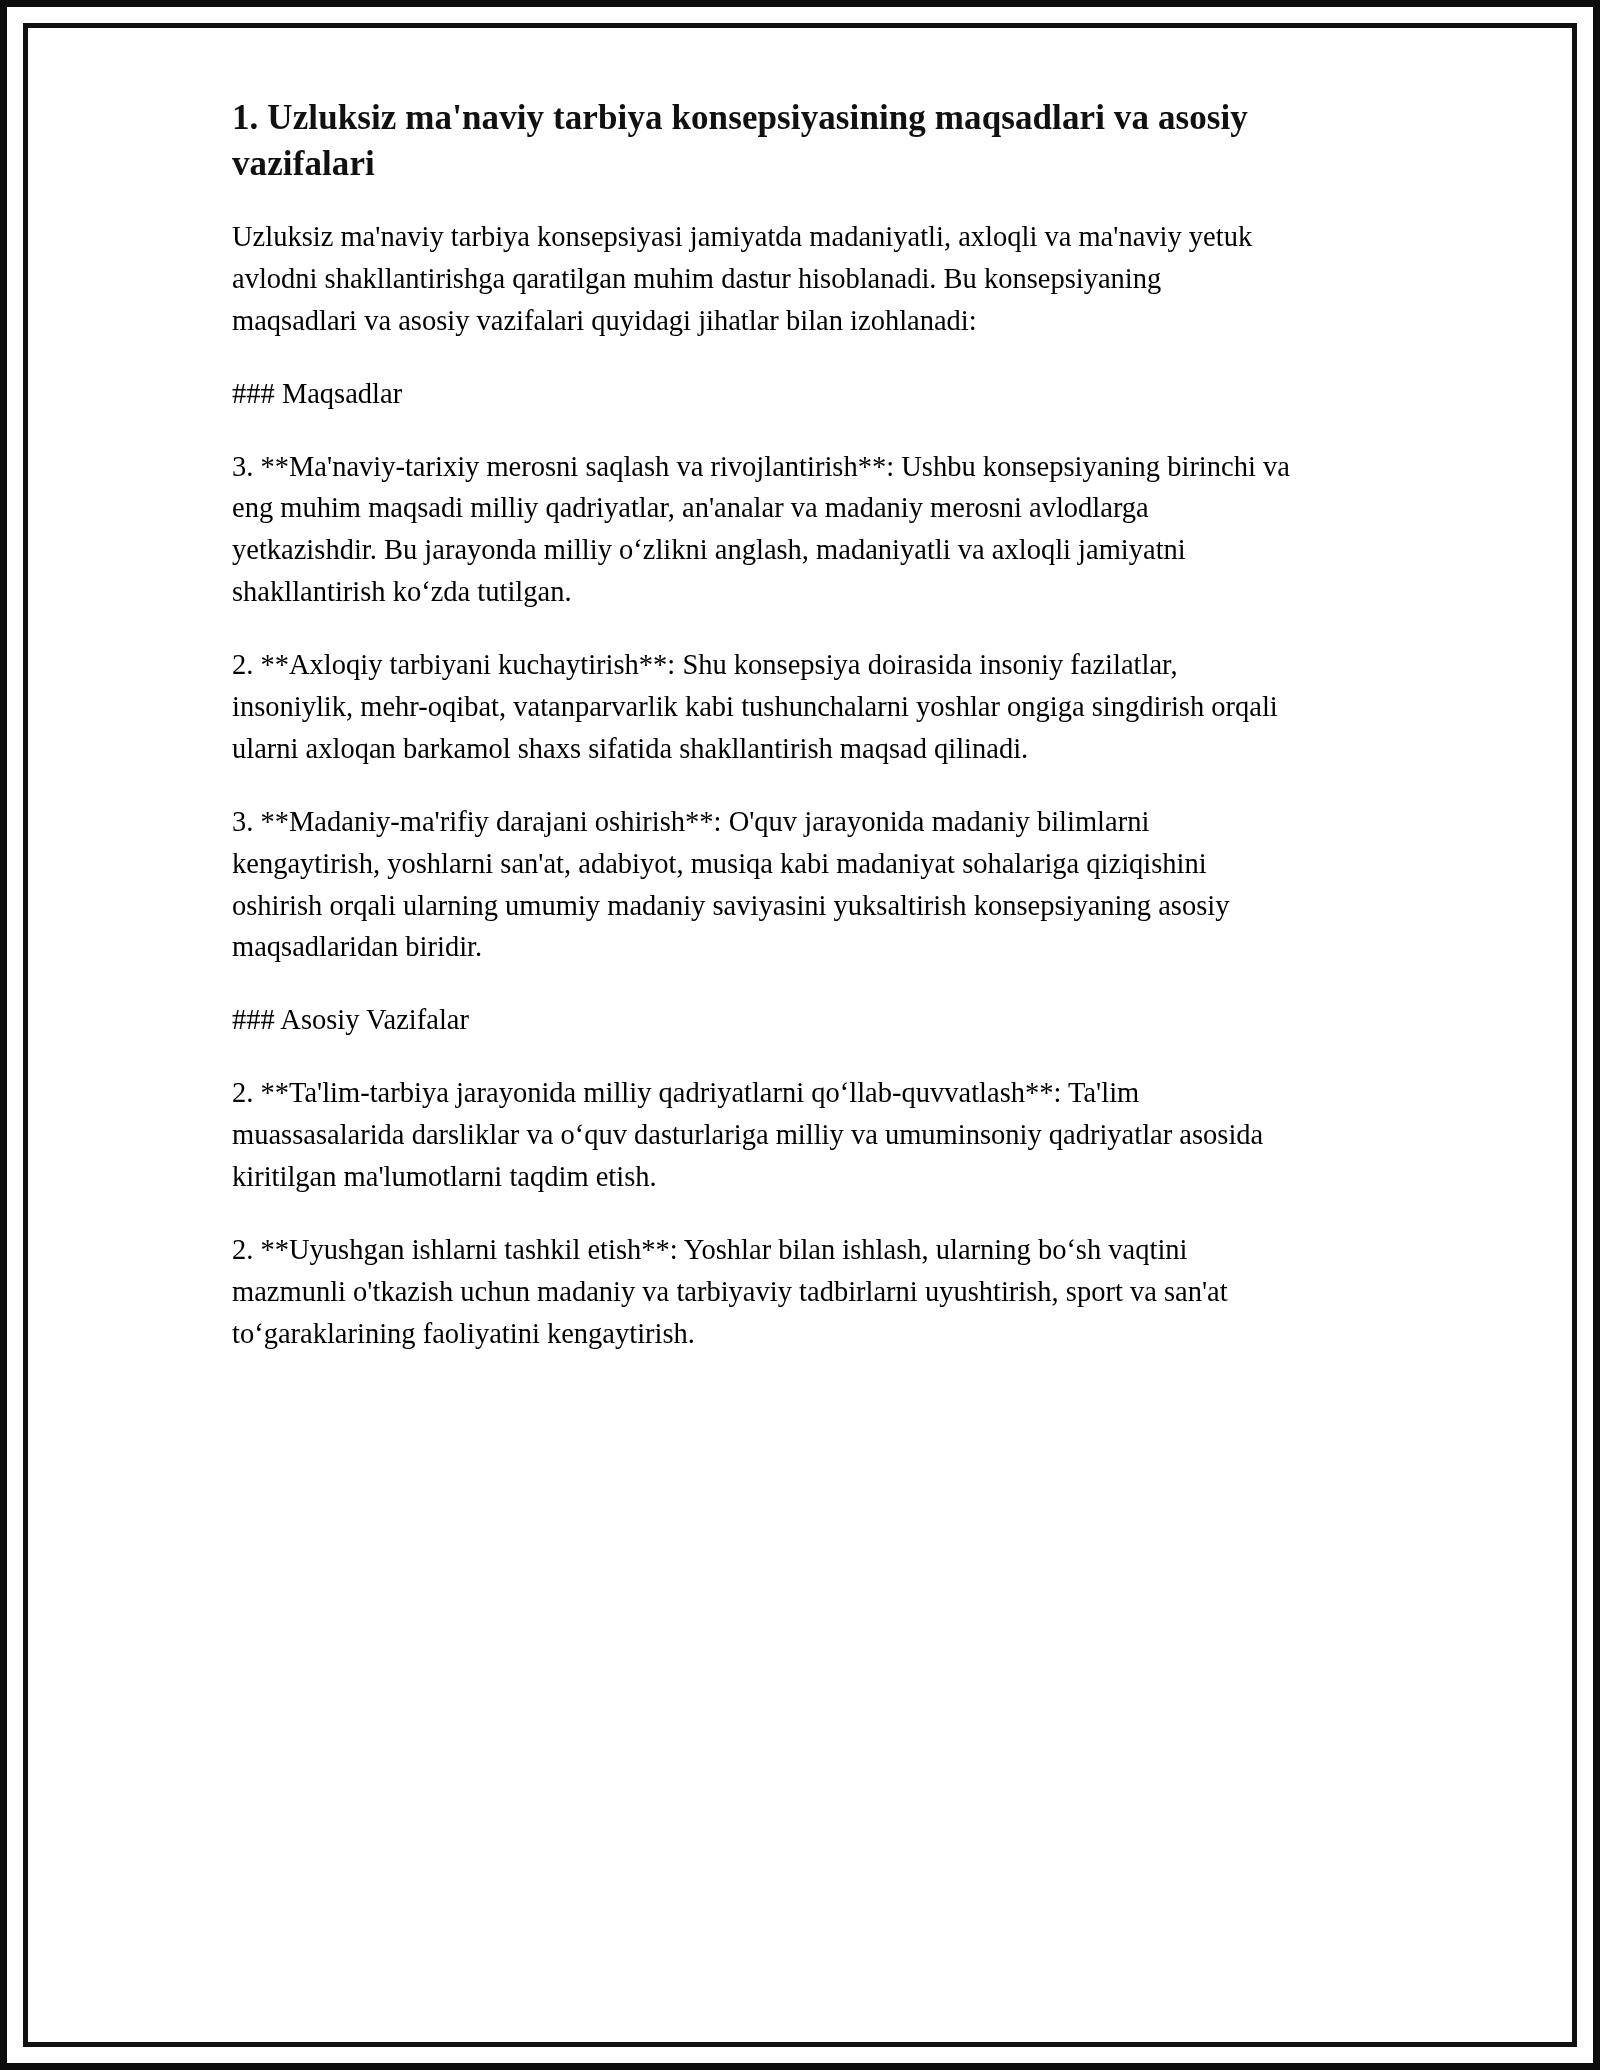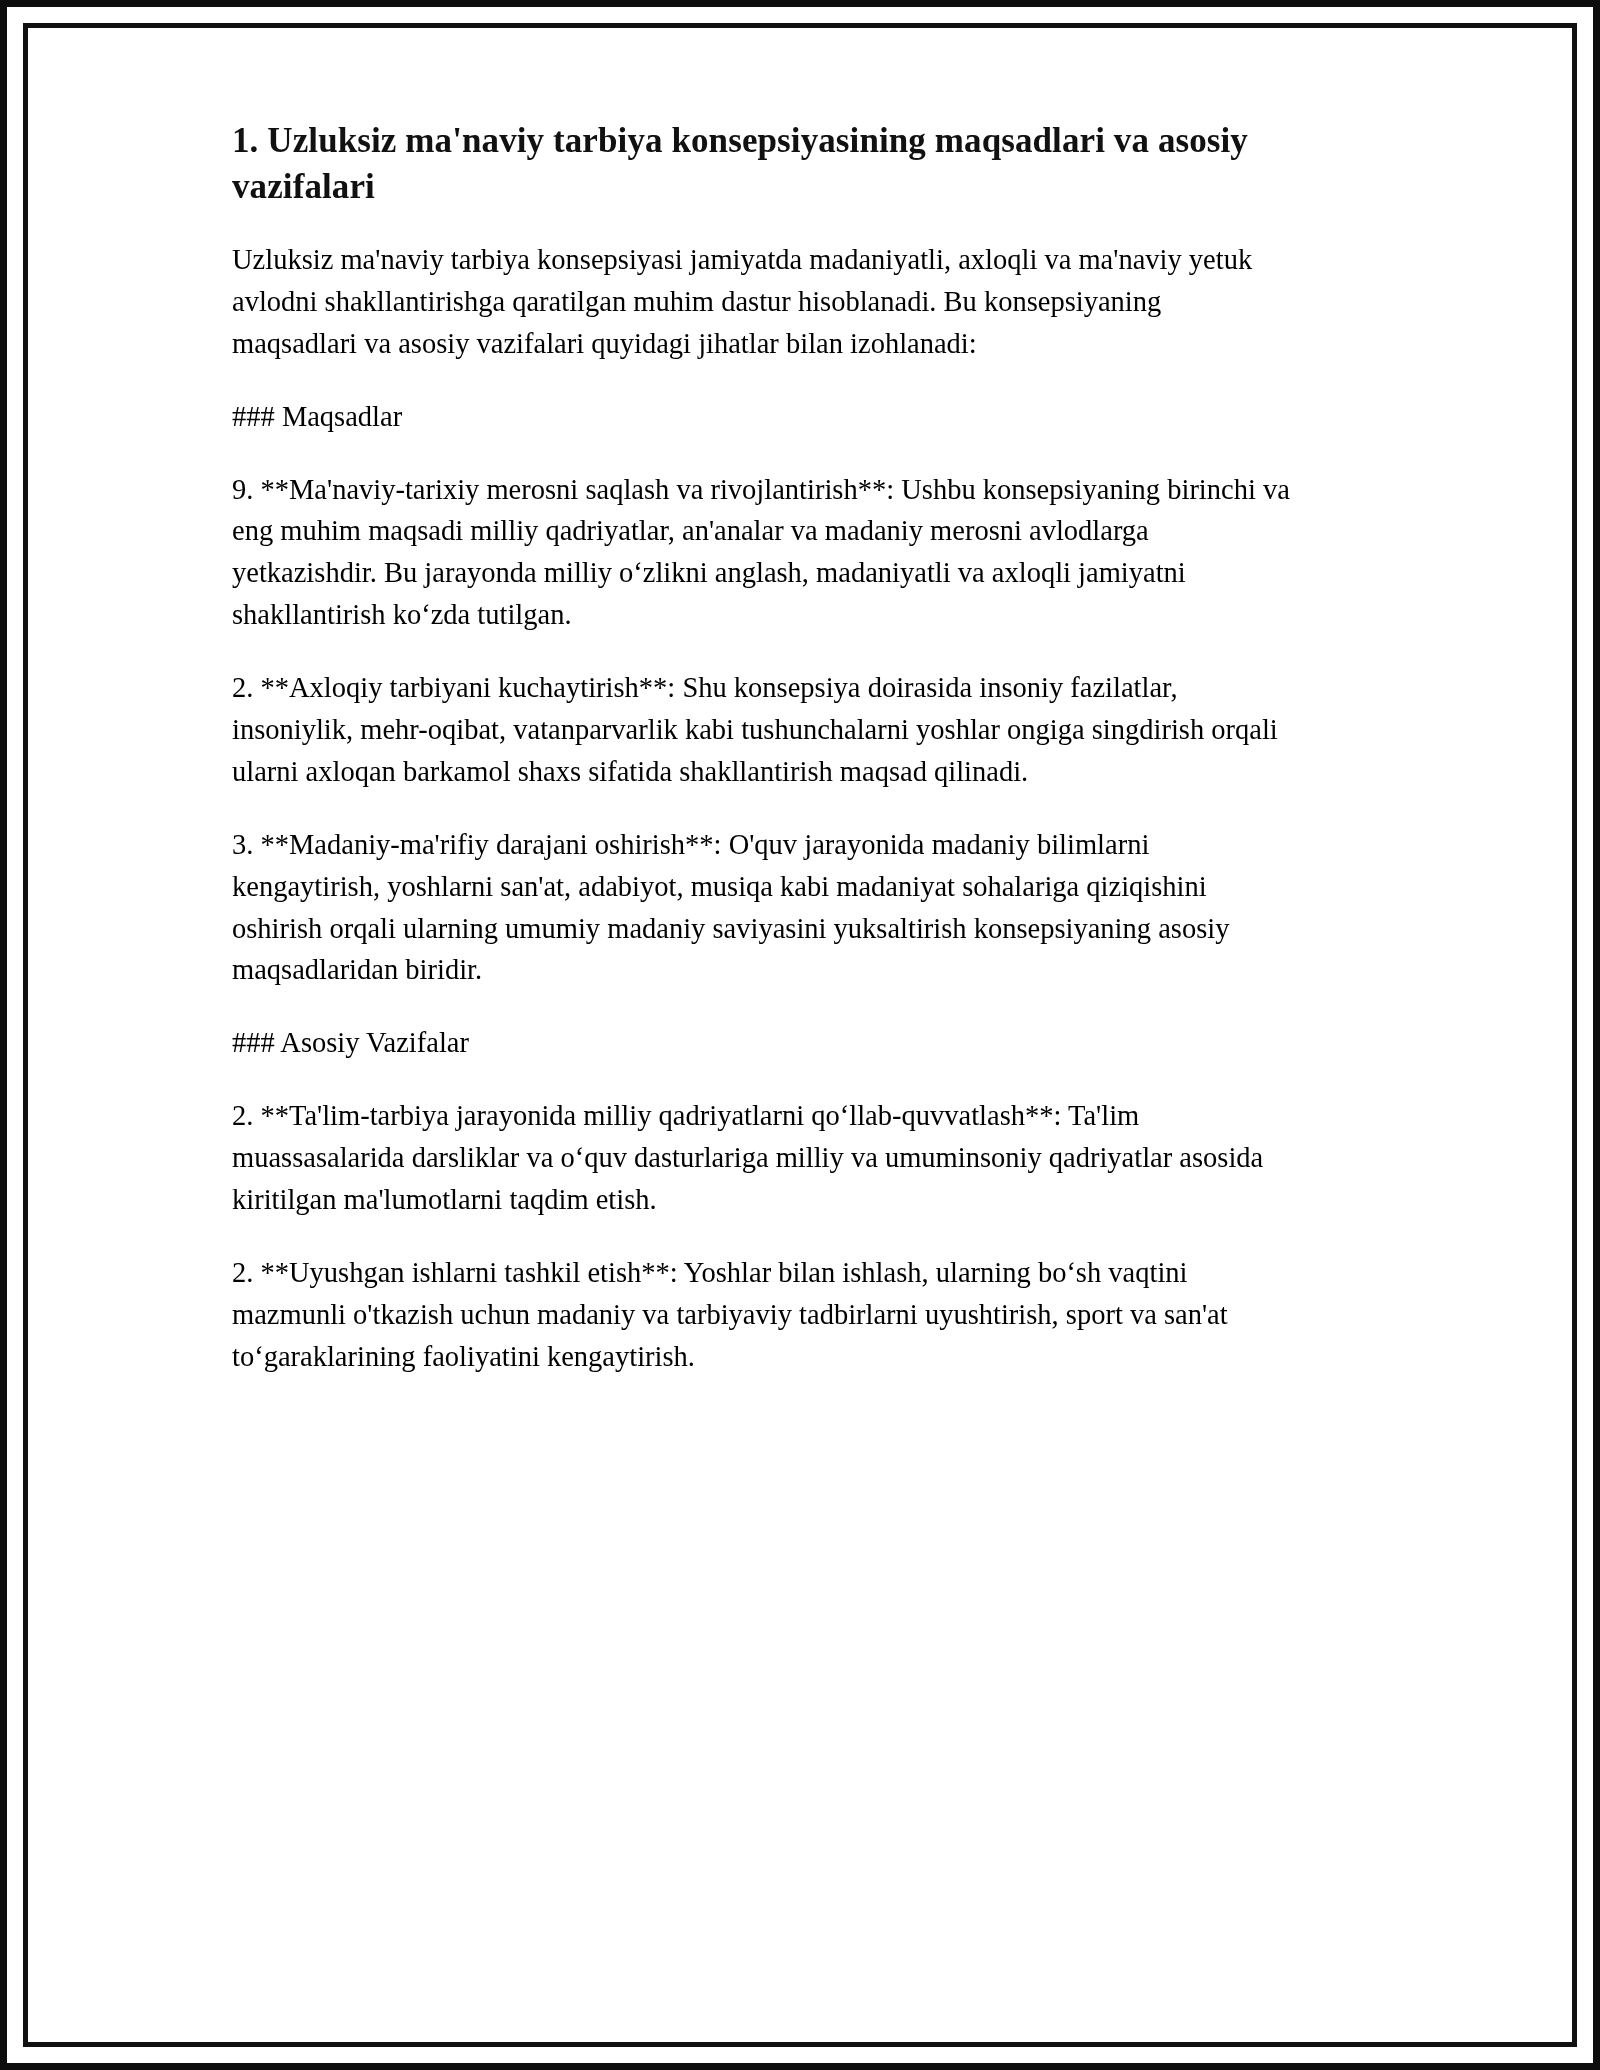--- a/index.html
+++ b/index.html
@@ -31,21 +31,21 @@
     box-sizing: border-box;
     pointer-events: none;
   }
 
   .content {
     position: absolute;
     left: 0;
     top: 0;
     right: 0;
     bottom: 0;
-    padding: 111px 300px 60px 225px;
+    padding: 88px 300px 60px 225px;
     box-sizing: border-box;
     overflow: hidden;
   }
 
   .doc-title {
     font-family: "Liberation Serif", "DejaVu Serif", serif;
     font-weight: 700;
     font-size: 35px;
     line-height: 1.30;
     color: #111111;
@@ -83,21 +83,21 @@
   <div class="page-inner-frame"></div>
 
   <div class="content">
 
     <h1 class="doc-title">1. Uzluksiz ma'naviy tarbiya konsepsiyasining maqsadlari va asosiy vazifalari</h1>
 
     <p class="para">Uzluksiz ma'naviy tarbiya konsepsiyasi jamiyatda madaniyatli, axloqli va ma'naviy yetuk avlodni shakllantirishga qaratilgan muhim dastur hisoblanadi. Bu konsepsiyaning maqsadlari va asosiy vazifalari quyidagi jihatlar bilan izohlanadi:</p>
 
     <p class="para md-heading">### Maqsadlar</p>
 
-    <p class="para">9. **Ma'naviy-tarixiy merosni saqlash va rivojlantirish**: Ushbu konsepsiyaning birinchi va eng muhim maqsadi milliy qadriyatlar, an'analar va madaniy merosni avlodlarga yetkazishdir. Bu jarayonda milliy o‘zlikni anglash, madaniyatli va axloqli jamiyatni shakllantirish ko‘zda tutilgan.</p>
+    <p class="para">3. **Ma'naviy-tarixiy merosni saqlash va rivojlantirish**: Ushbu konsepsiyaning birinchi va eng muhim maqsadi milliy qadriyatlar, an'analar va madaniy merosni avlodlarga yetkazishdir. Bu jarayonda milliy o‘zlikni anglash, madaniyatli va axloqli jamiyatni shakllantirish ko‘zda tutilgan.</p>
 
     <p class="para">2. **Axloqiy tarbiyani kuchaytirish**: Shu konsepsiya doirasida insoniy fazilatlar, insoniylik, mehr-oqibat, vatanparvarlik kabi tushunchalarni yoshlar ongiga singdirish orqali ularni axloqan barkamol shaxs sifatida shakllantirish maqsad qilinadi.</p>
 
     <p class="para">3. **Madaniy-ma'rifiy darajani oshirish**: O'quv jarayonida madaniy bilimlarni kengaytirish, yoshlarni san'at, adabiyot, musiqa kabi madaniyat sohalariga qiziqishini oshirish orqali ularning umumiy madaniy saviyasini yuksaltirish konsepsiyaning asosiy maqsadlaridan biridir.</p>
 
     <p class="para md-heading">### Asosiy Vazifalar</p>
 
     <p class="para">2. **Ta'lim-tarbiya jarayonida milliy qadriyatlarni qo‘llab-quvvatlash**: Ta'lim muassasalarida darsliklar va o‘quv dasturlariga milliy va umuminsoniy qadriyatlar asosida kiritilgan ma'lumotlarni taqdim etish.</p>
 
     <p class="para">2. **Uyushgan ishlarni tashkil etish**: Yoshlar bilan ishlash, ularning bo‘sh vaqtini mazmunli o'tkazish uchun madaniy va tarbiyaviy tadbirlarni uyushtirish, sport va san'at to‘garaklarining faoliyatini kengaytirish.</p>

